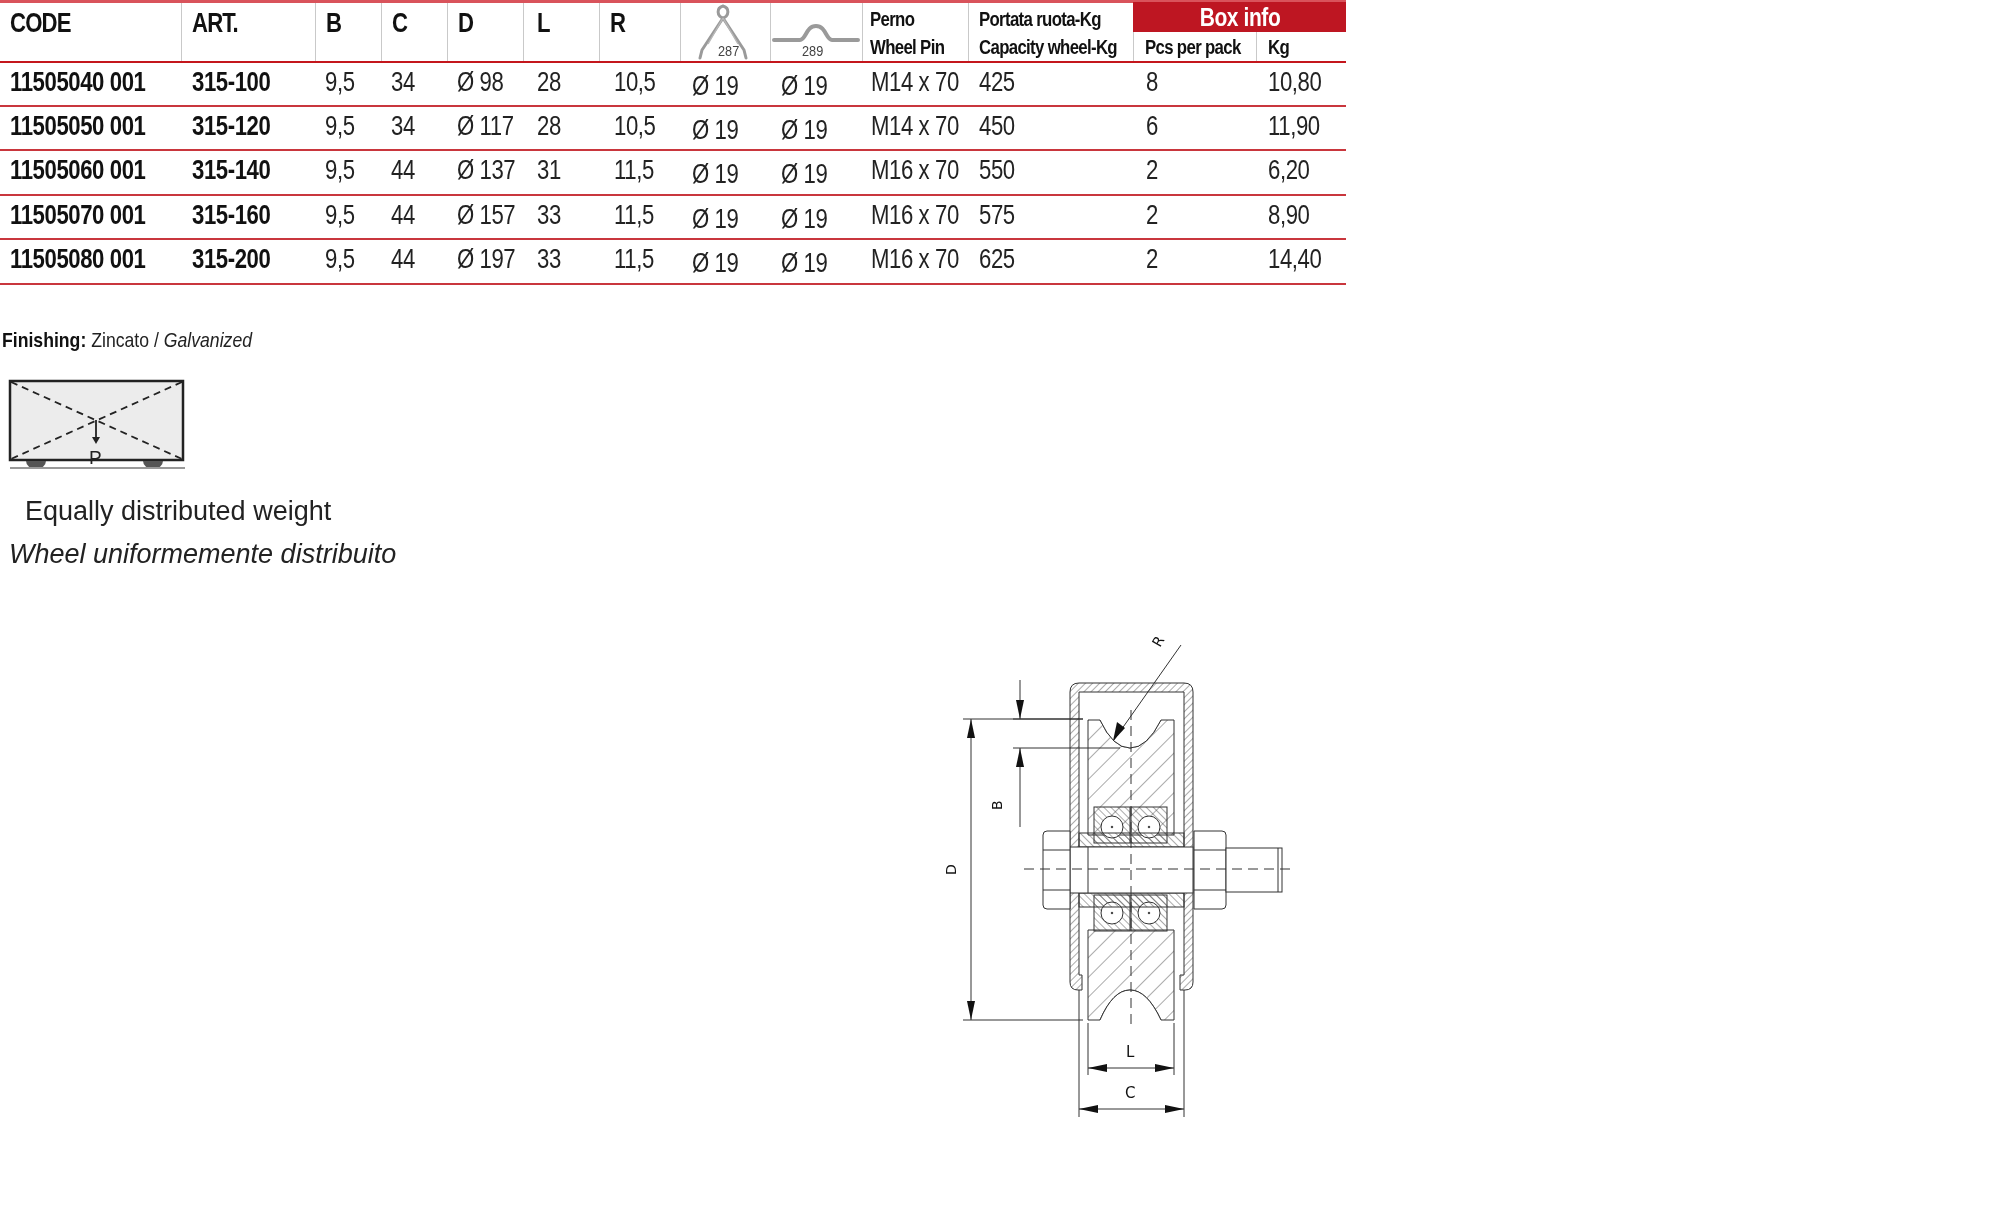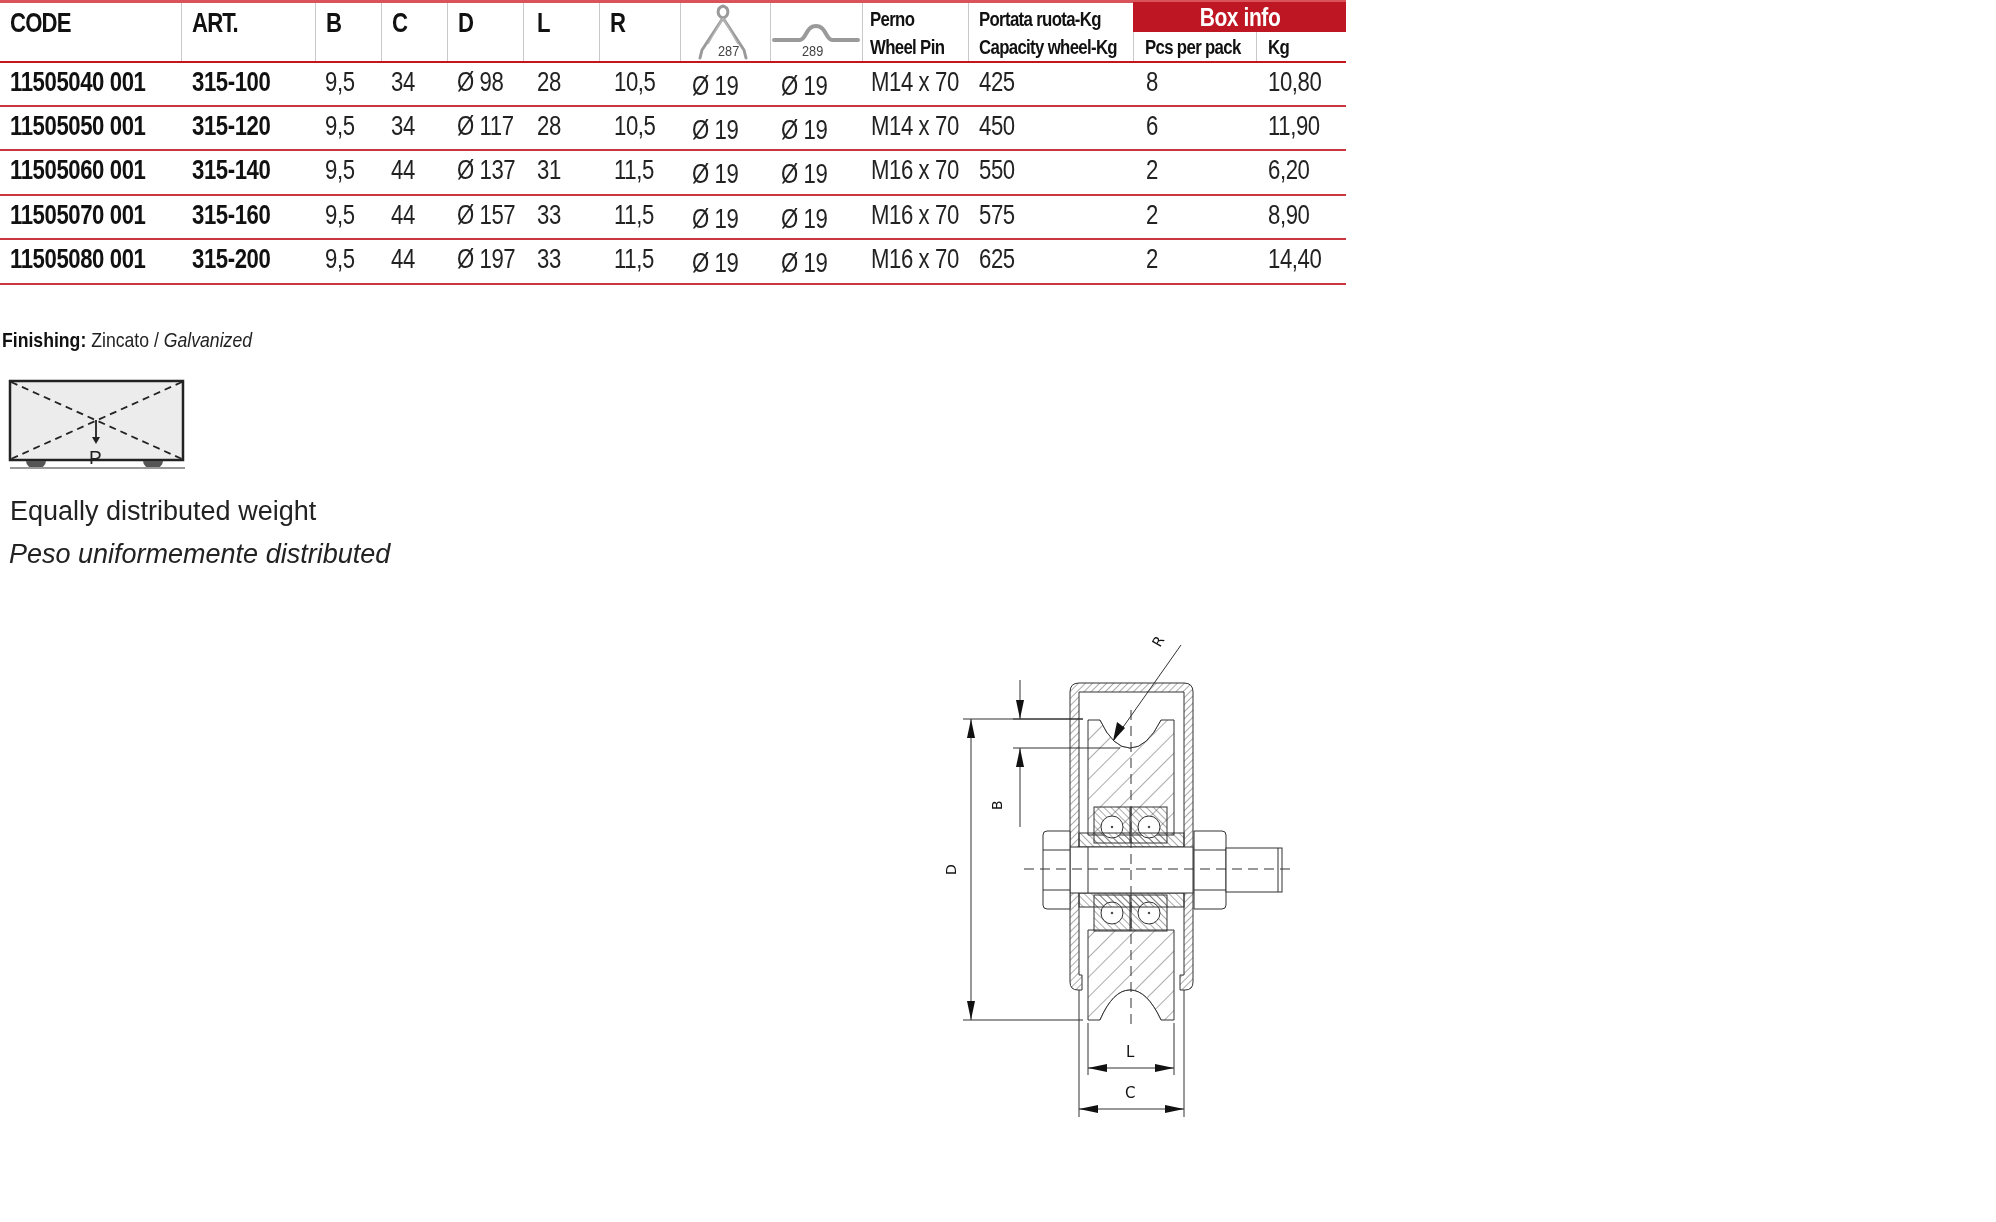--- a/index.html
+++ b/index.html
@@ -21,21 +21,21 @@
   .cell.bold { font-weight:bold; color:#111; }
   .clip-icon { position:absolute; }
 
   
   .finishing { left:2px; top:328px; font-size:21px; white-space:nowrap;
                transform:scaleX(0.84); transform-origin:left center; color:#222; }
   .finishing b { color:#111; }
   .finishing i { font-style:italic; }
 
   .load-diagram { left:8px; top:379px; }
-  .caption-1 { left:10px; top:496px; font-size:27px; color:#222; white-space:nowrap; }
+  .caption-1 { left:25px; top:496px; font-size:27px; color:#222; white-space:nowrap; }
   .caption-2 { left:9px; top:539px; font-size:27px; font-style:italic; color:#222; white-space:nowrap; }
 
   .drawing { left:940px; top:630px; }
 </style>
 </head>
 <body>
 
 <div id="spec-table">
   <div class="topline"></div>
 
@@ -183,21 +183,21 @@
   <line x1="174" y1="3" x2="3" y2="80" stroke="#222" stroke-width="1.8" stroke-dasharray="7,5"></line>
   <line x1="88" y1="41" x2="88" y2="60" stroke="#222" stroke-width="1.8"></line>
   <polygon points="84,58 92,58 88,65" fill="#222"></polygon>
   <path d="M18 82 A10 8 0 0 0 38 82 Z" fill="#555"></path>
   <path d="M135 82 A10 8 0 0 0 155 82 Z" fill="#555"></path>
   <line x1="2" y1="89" x2="177" y2="89" stroke="#999" stroke-width="2"></line>
 </svg>
 <div class="abs" style="left:89px;top:447px;font-size:19px;color:#222;">P</div>
 
 <div class="abs caption-1">Equally distributed weight</div>
-<div class="abs caption-2">Peso uniformemente distributed</div>
+<div class="abs caption-2">Wheel uniformemente distribuito</div>
 
 <svg class="abs drawing" width="400" height="520" viewBox="0 0 400 520">
   <defs>
     <pattern id="hatchFine" width="5" height="5" patternUnits="userSpaceOnUse" patternTransform="rotate(45)">
       <line x1="0" y1="0" x2="0" y2="5" stroke="#444" stroke-width="0.9"></line>
     </pattern>
     <pattern id="hatchWide" width="14" height="14" patternUnits="userSpaceOnUse" patternTransform="rotate(45)">
       <line x1="0" y1="0" x2="0" y2="14" stroke="#444" stroke-width="0.9"></line>
     </pattern>
     <pattern id="hatchBearing" width="5" height="5" patternUnits="userSpaceOnUse" patternTransform="rotate(-45)">

